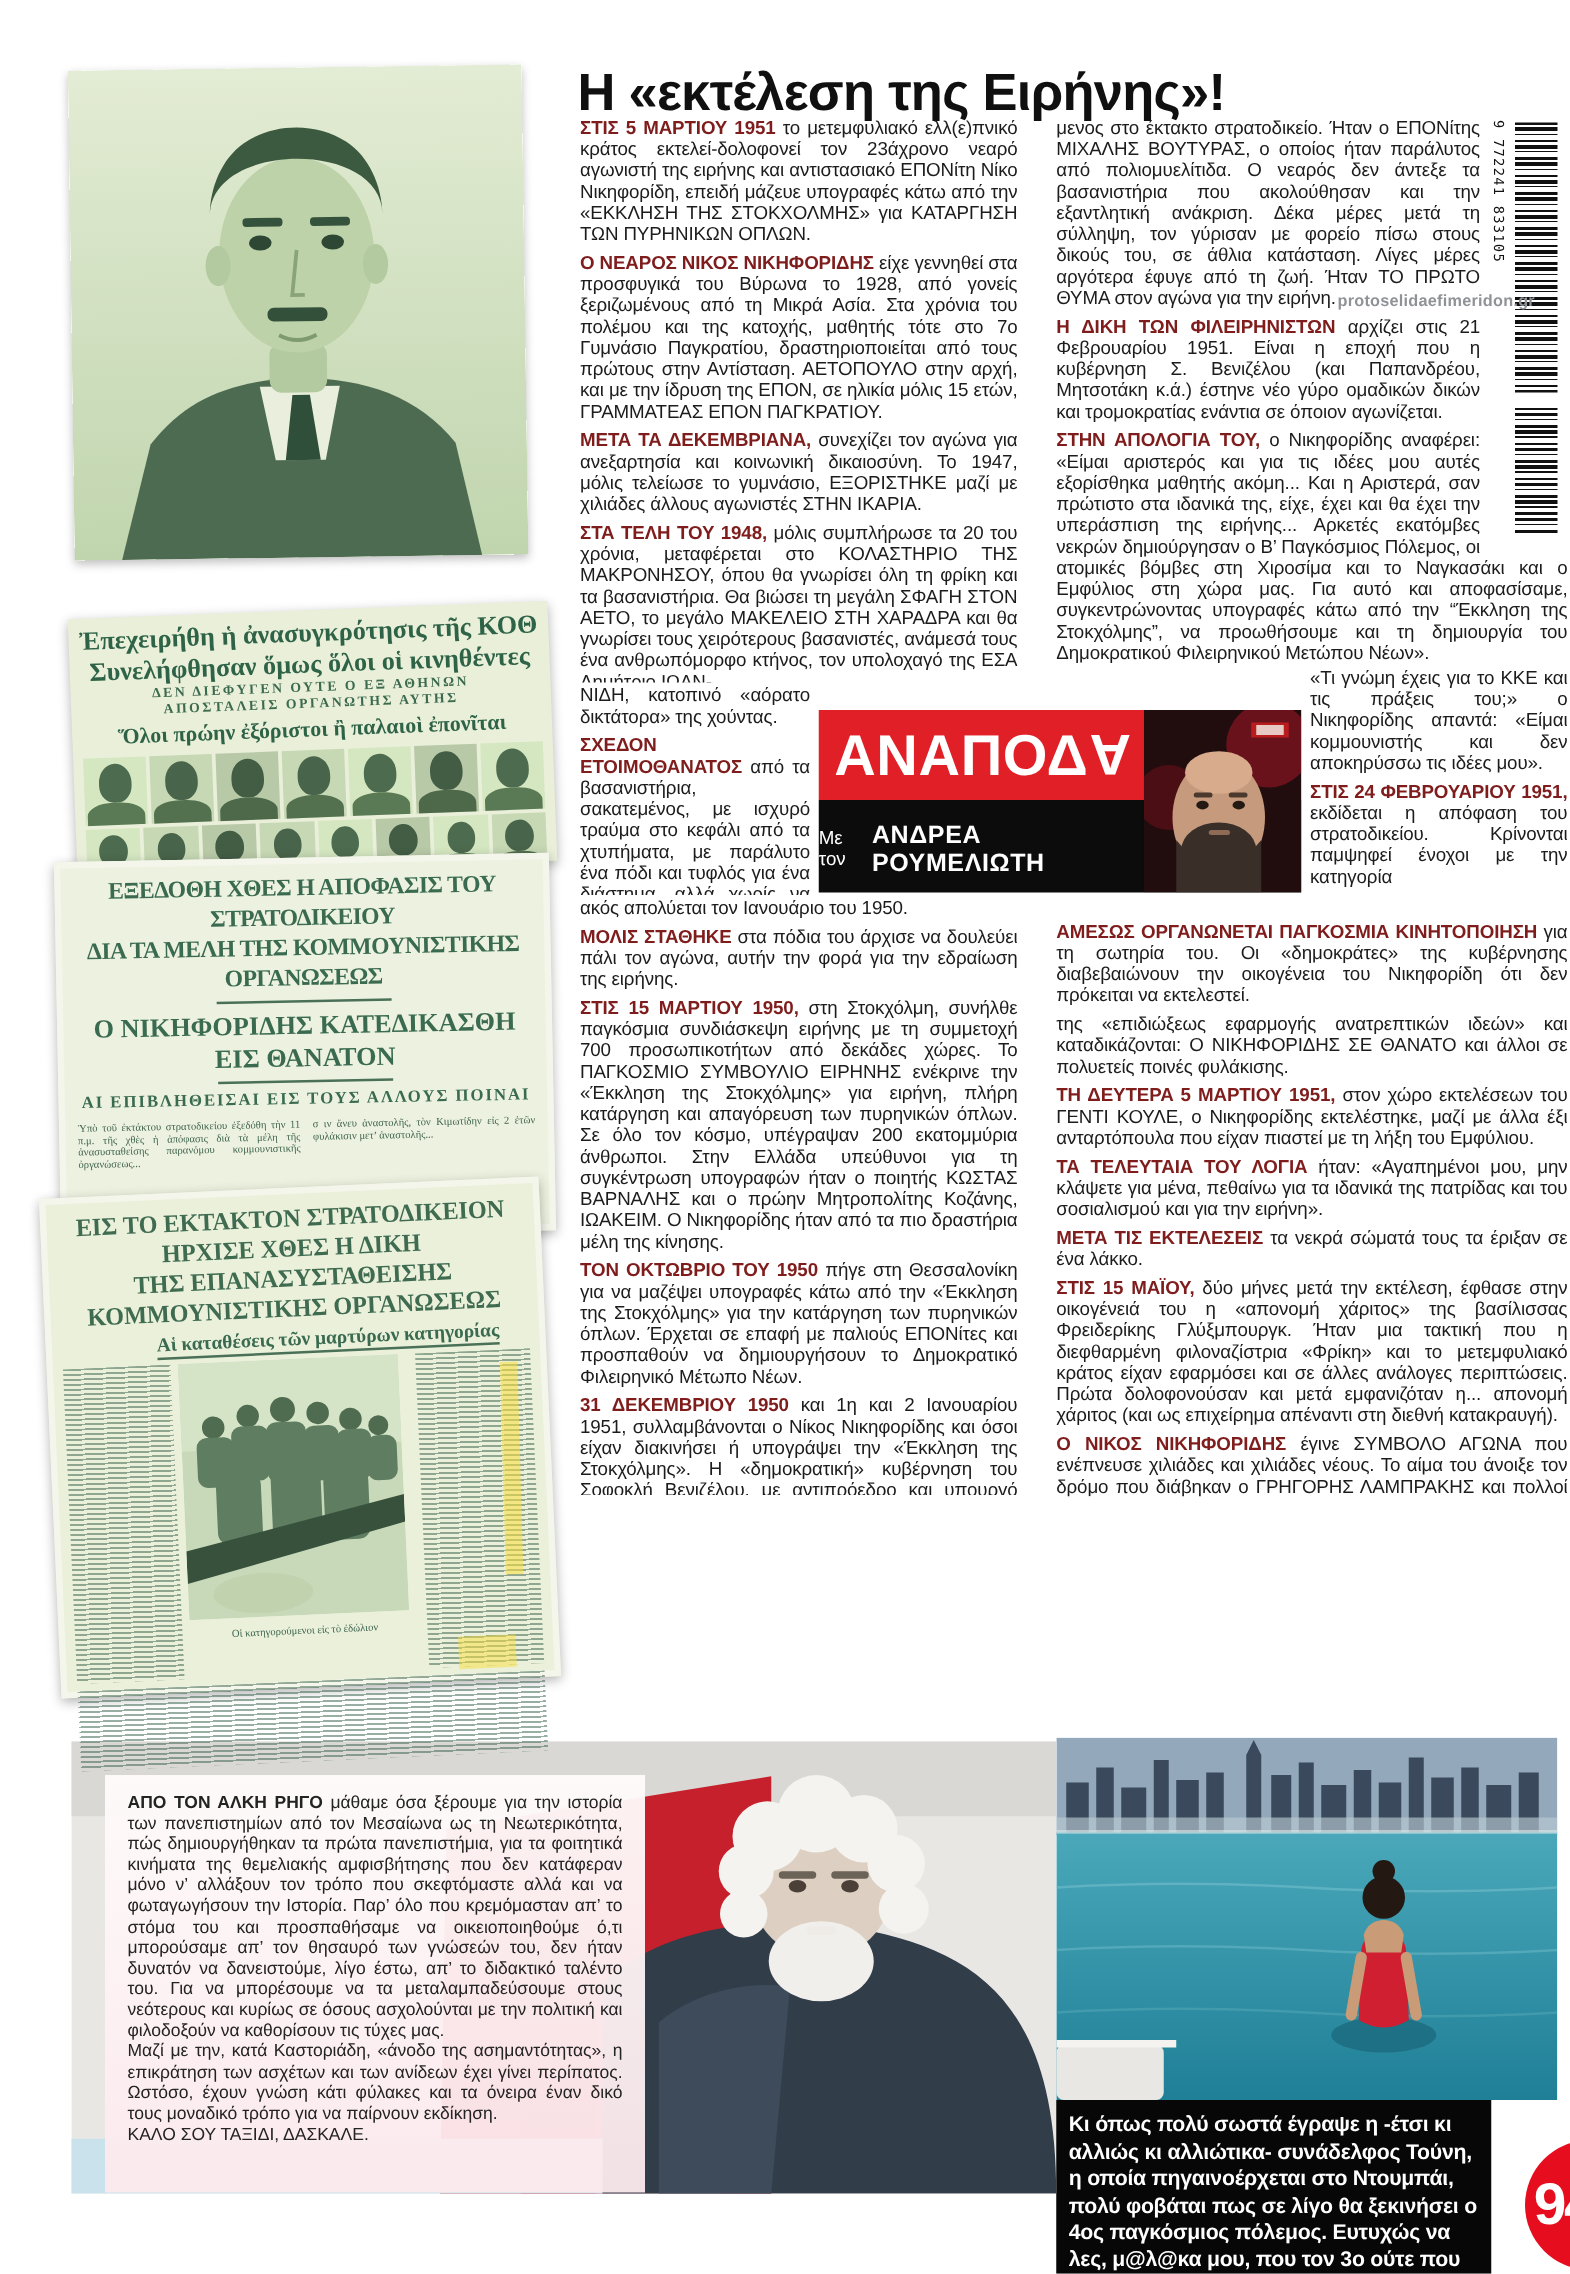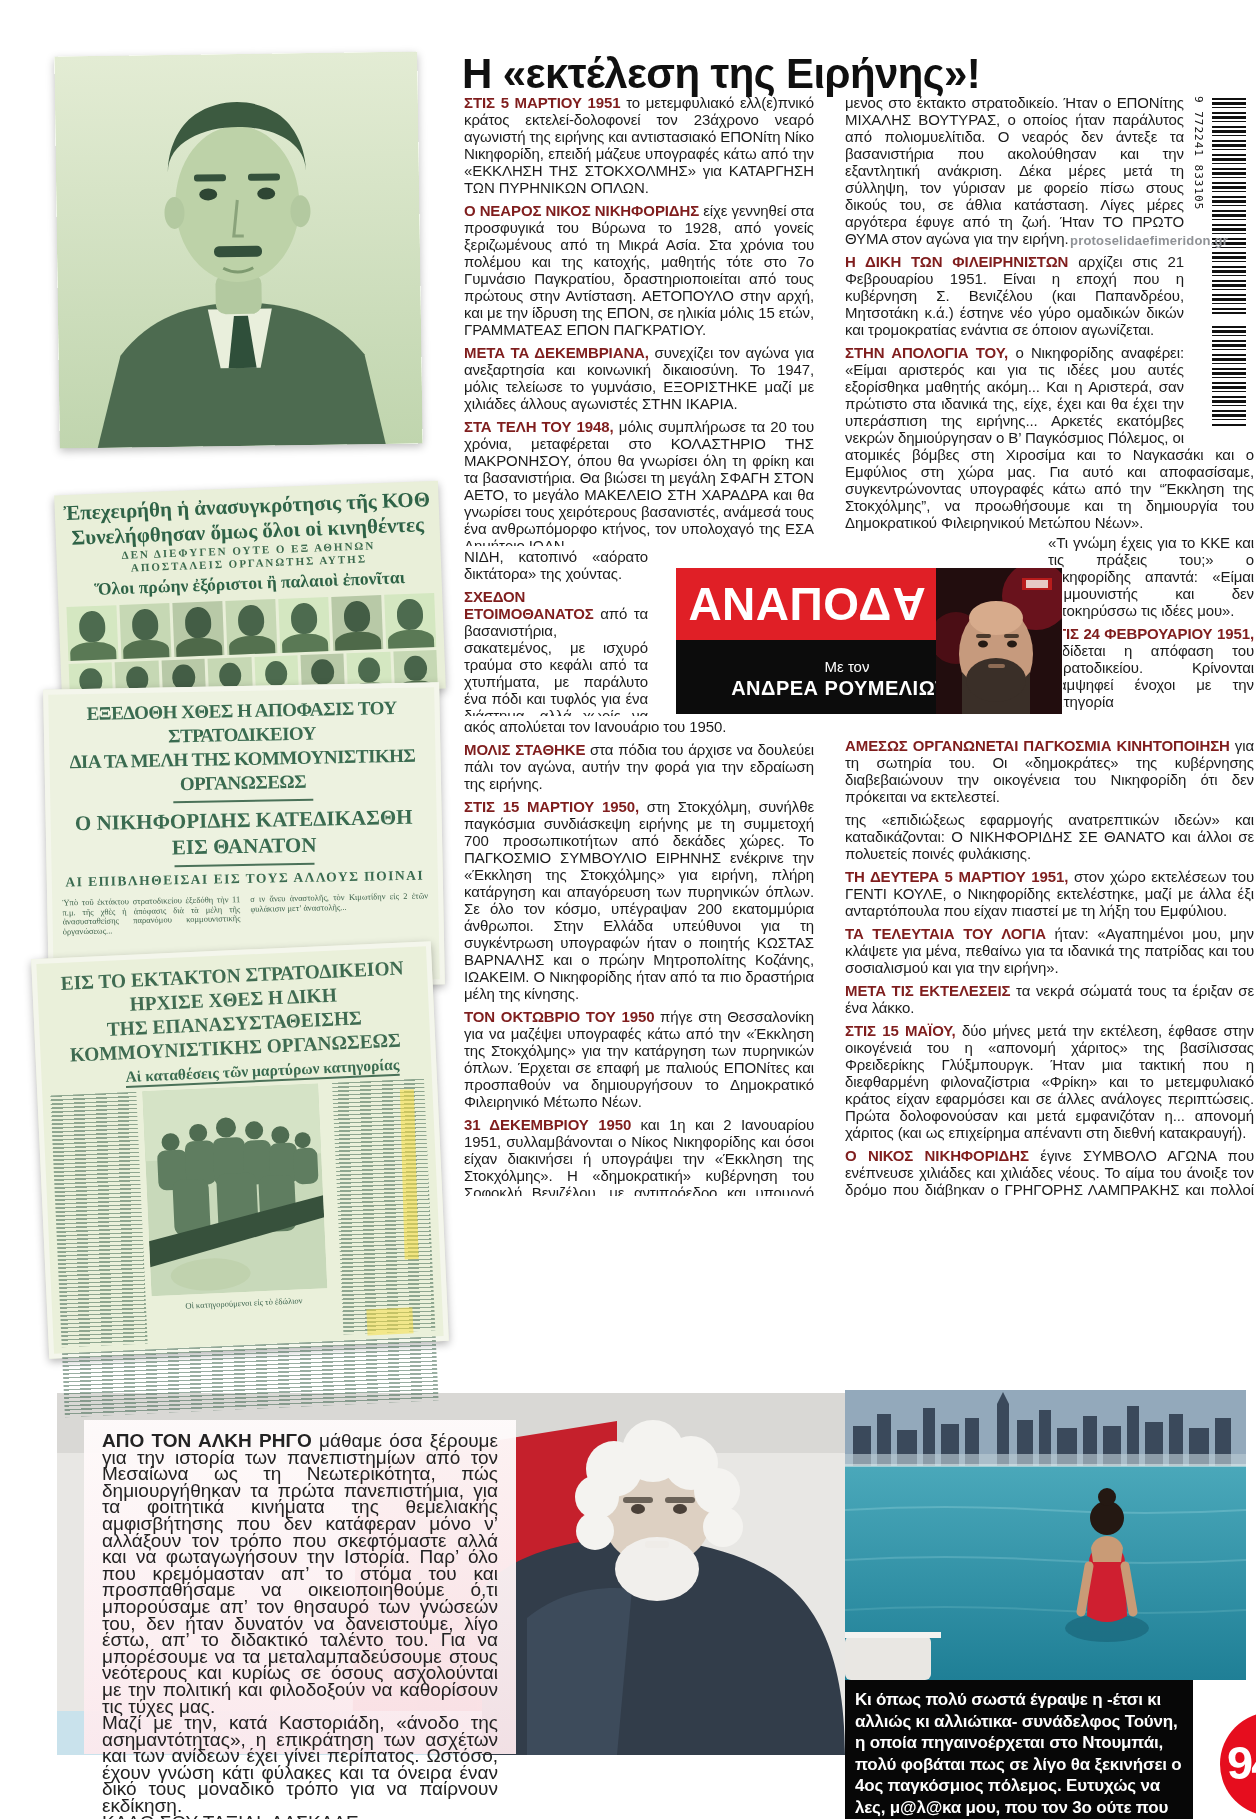--- a/index.html
+++ b/index.html
@@ -28,29 +28,29 @@
           font-family:"DejaVu Sans Mono",monospace;font-size:11px;color:#111;letter-spacing:1px;}
   .bc-bars{position:absolute;left:18px;width:34px;
      background:repeating-linear-gradient(180deg,#101010 0 2px,transparent 2px 4px,
        #101010 4px 7px,transparent 7px 9px,#101010 9px 10px,transparent 10px 14px);}
   .bc1{top:4px;height:216px;}
   .bc2{top:232px;height:102px;}
   .watermark{left:1070px;top:233px;font-size:13px;font-weight:bold;color:#8f9296;
              letter-spacing:0.2px;z-index:6;}
 
   
-  .anapoda{left:676px;top:568px;width:386px;height:146px;z-index:3;box-shadow:0 0 0 1px #fff;}
+  .anapoda{left:655px;top:568px;width:386px;height:146px;z-index:3;box-shadow:0 0 0 1px #fff;}
   .an-red{position:absolute;left:0;top:0;width:100%;height:72px;background:#e01f26;}
   .an-black{position:absolute;left:0;top:72px;width:100%;height:74px;background:#0c0c0c;}
   .an-logo{position:absolute;left:0;top:0;width:262px;height:72px;display:flex;
            align-items:center;justify-content:center;font-size:46px;font-weight:bold;
            color:#fff;letter-spacing:0.5px;}
   .an-logo .flip{display:inline-block;transform:rotate(180deg);}
   .an-txt{position:absolute;left:0;top:76px;width:262px;height:70px;display:flex;
-          flex-direction:column;align-items:center;justify-content:center;color:#fff;margin-left:40px;}
+          flex-direction:row;align-items:center;justify-content:center;color:#fff;}
   .an-with{font-size:15px;}
   .an-name{font-size:20px;font-weight:bold;letter-spacing:0.5px;margin-top:2px;}
   .an-photo{position:absolute;right:0;top:0;width:126px;height:146px;overflow:hidden;}
 
   
   .portrait{left:57px;top:54px;width:363px;height:392px;transform:rotate(-0.8deg);
             box-shadow:0 3px 8px rgba(0,0,0,.25);z-index:1;overflow:hidden;}
   .clip{box-shadow:0 3px 9px rgba(0,0,0,.3);}
   .clipA{left:58px;top:488px;width:368px;height:196px;transform:rotate(-2.2deg);
          background:#e9efd9;padding:6px 8px;z-index:2;}
@@ -100,21 +100,21 @@
          margin-top:2px;}
   .cDbot{height:64px;margin-top:6px;}
   .hl{position:absolute;right:12px;top:10px;width:14px;height:170px;
       background:rgba(250,222,60,.55);transform:rotate(1deg);}
   .hl2{position:absolute;right:30px;bottom:4px;width:46px;height:26px;background:rgba(250,222,60,.5);}
 
   
   .composite{left:57px;top:1393px;width:788px;height:362px;overflow:hidden;}
   .obit{left:84px;top:1420px;width:432px;height:334px;box-sizing:border-box;
         background:linear-gradient(180deg,rgba(255,251,251,.96),rgba(252,233,237,.95));
-        padding:13px 18px;font-size:19px;line-height:16.6px;color:#232323;
+        padding:13px 18px;font-size:14px;line-height:16.6px;color:#232323;
         text-align:justify;z-index:2;}
   .obit p{margin:0;}
   .obit b{font-weight:bold;}
   .pool{left:845px;top:1390px;width:401px;height:290px;overflow:hidden;}
   .poolcap{left:845px;top:1680px;width:348px;box-sizing:border-box;background:#070707;
            color:#fff;padding:9px 10px;font-size:17px;line-height:21.5px;font-weight:bold;
            letter-spacing:-0.2px;text-align:left;}
   .pagenum{left:1220px;top:1712px;width:104px;height:104px;border-radius:50%;
            background:#e60d1e;z-index:5;}
   .pagenum span{position:absolute;left:7px;top:23px;font-size:47px;font-weight:bold;

